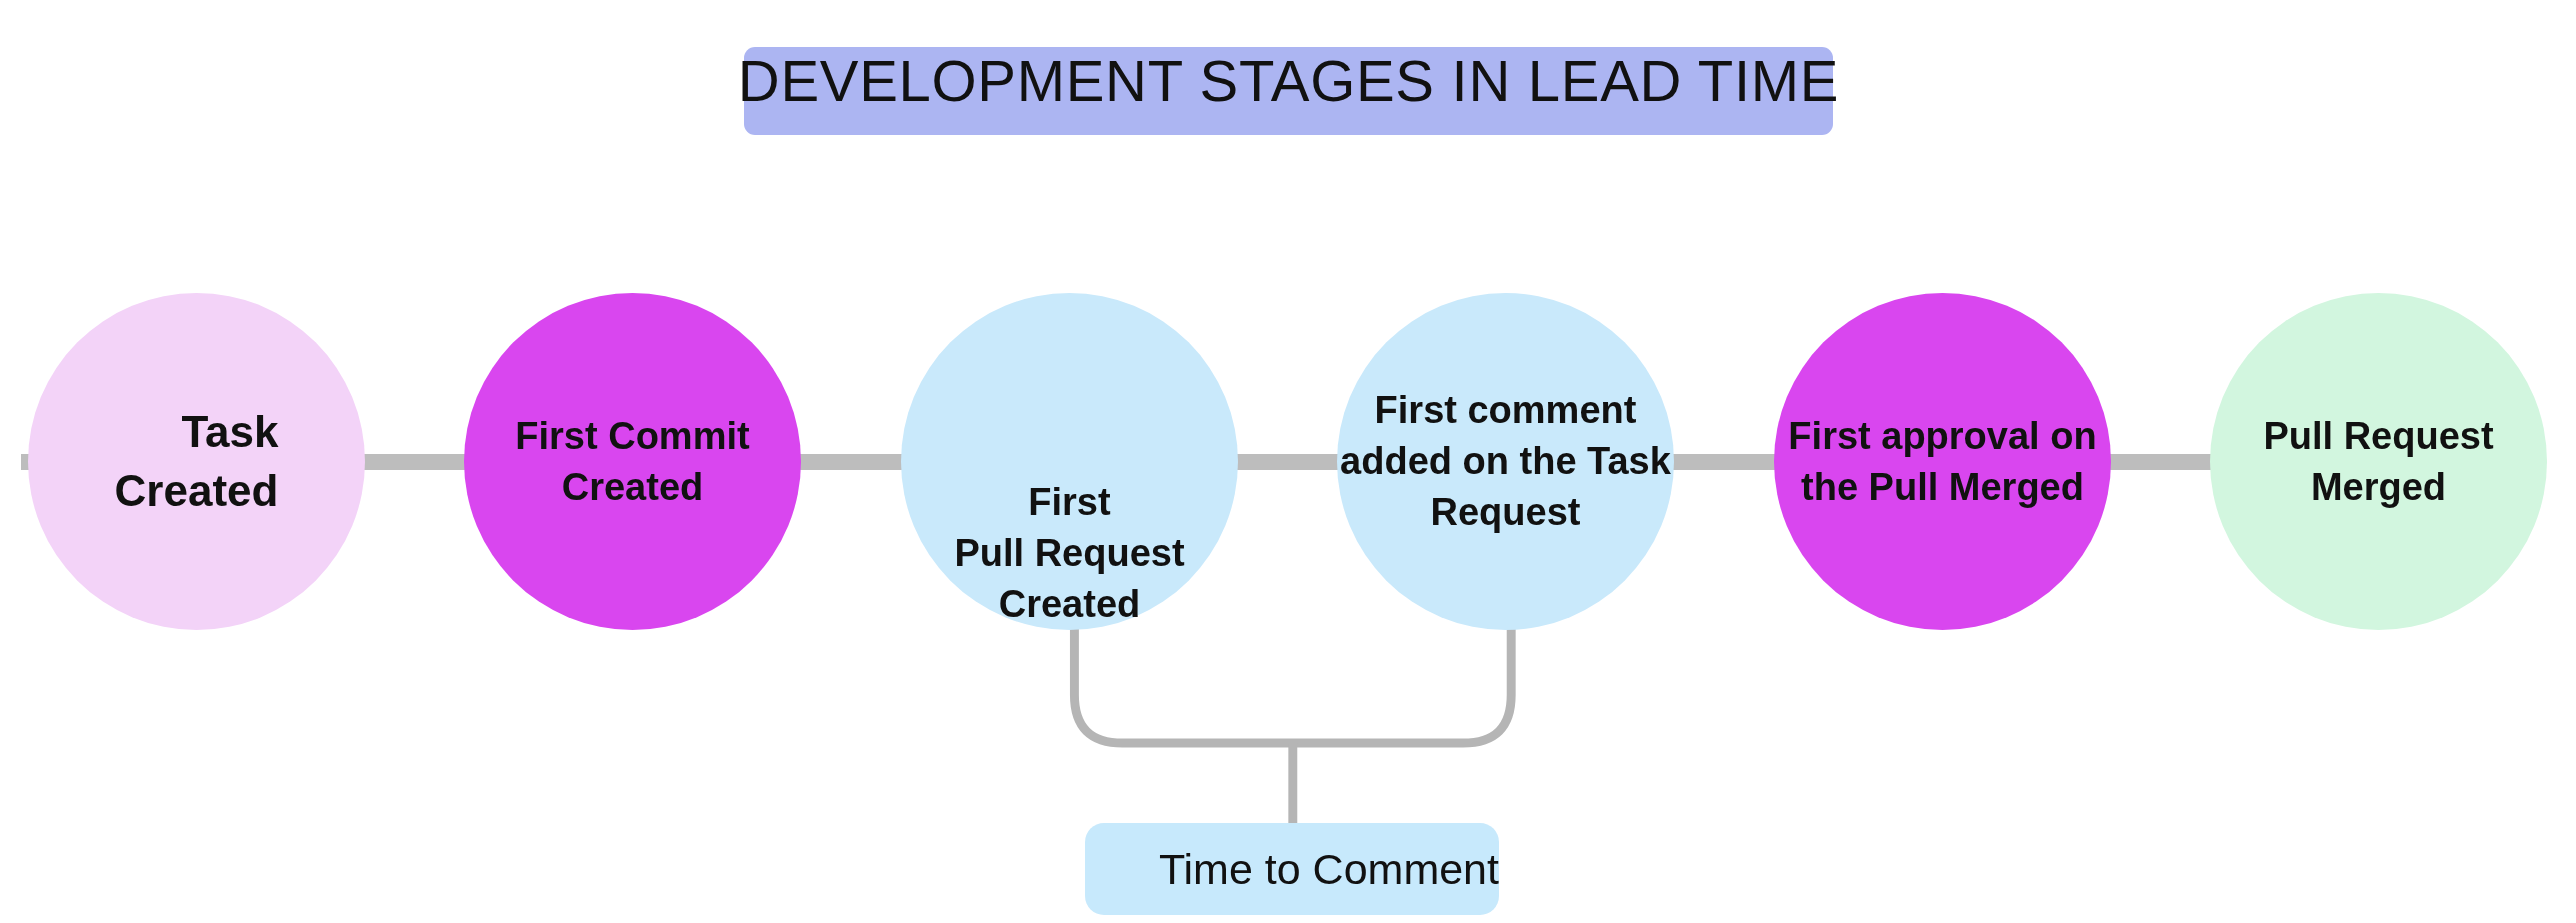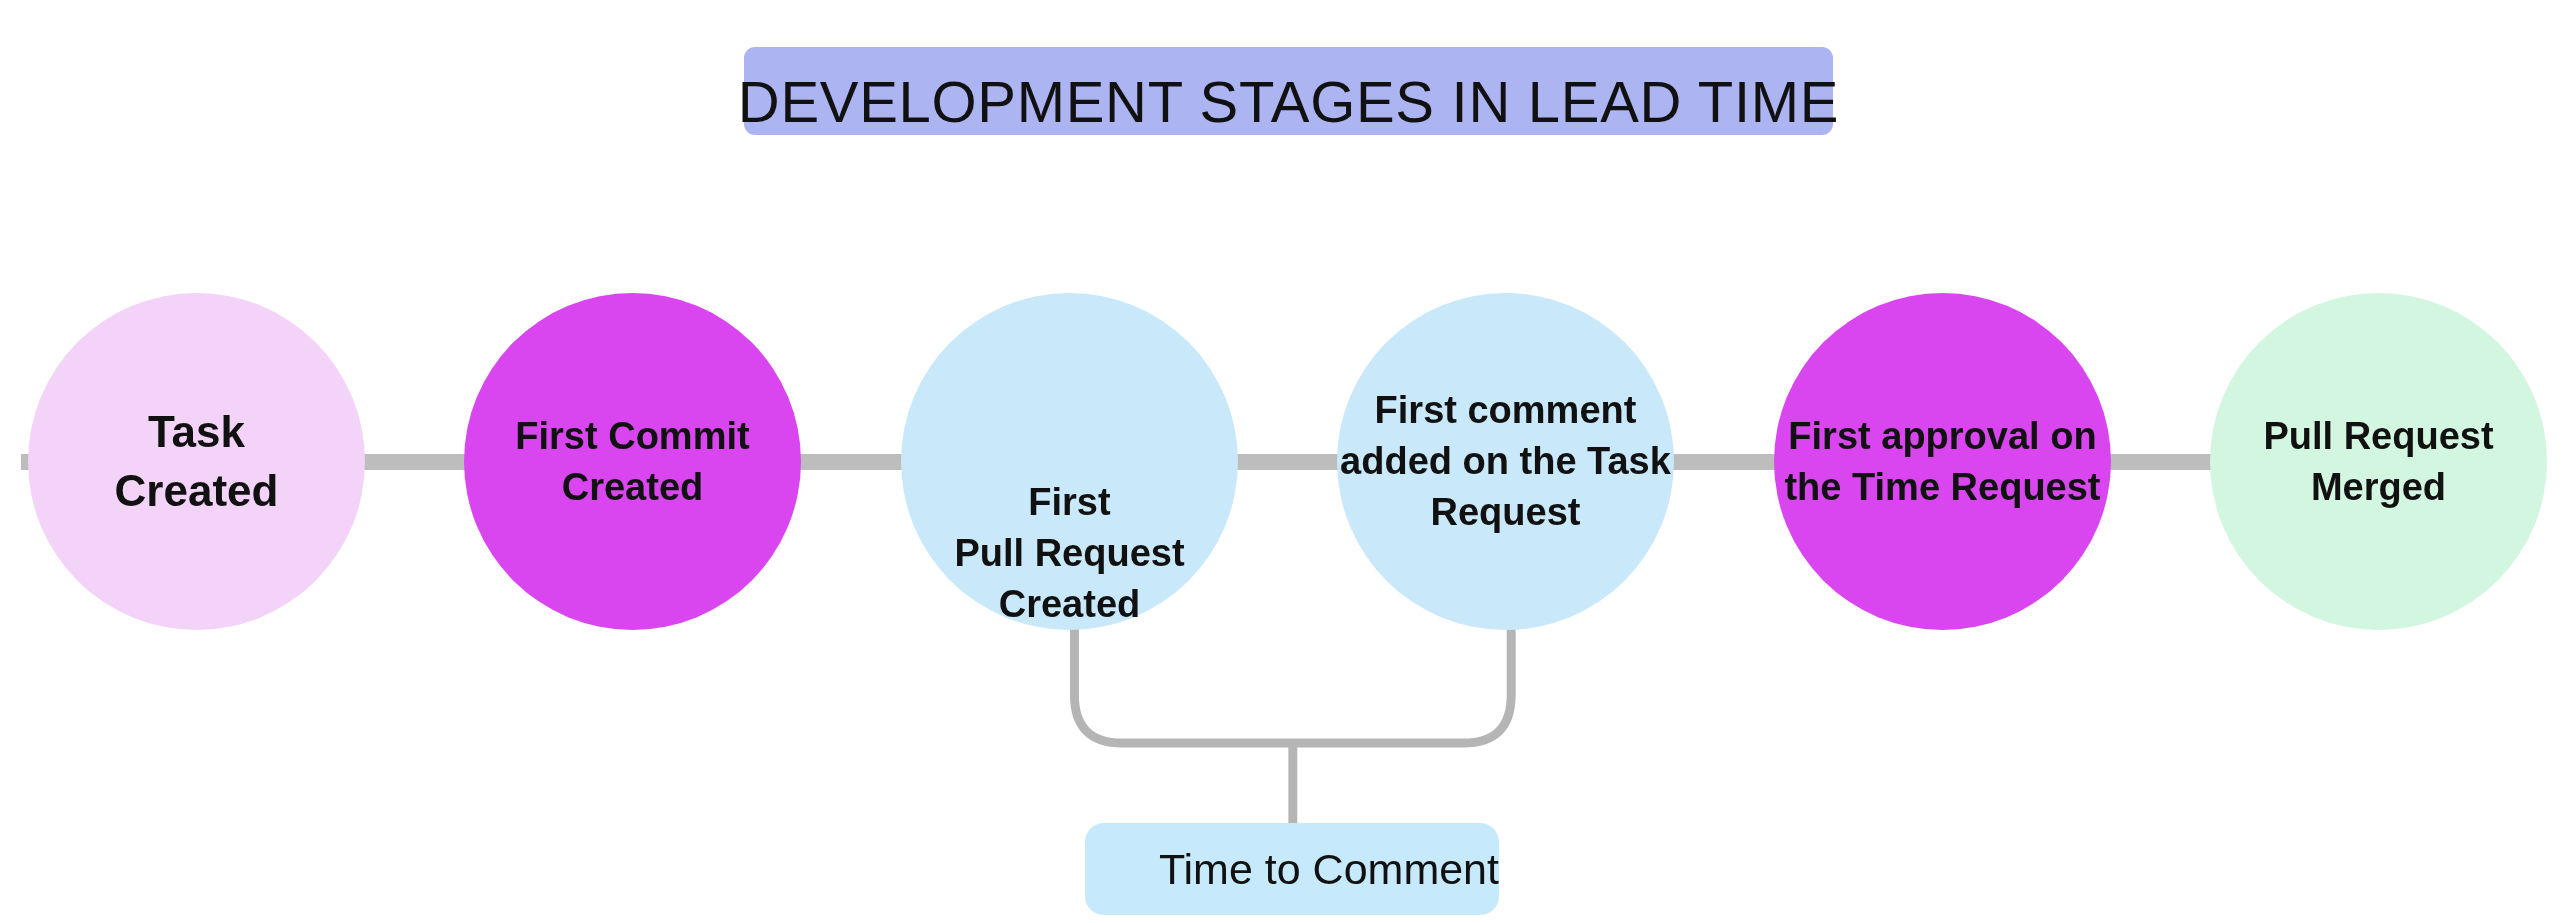--- a/index.html
+++ b/index.html
@@ -18,21 +18,21 @@
 
   
   .title-box {
     position: absolute;
     left: 744px;
     top: 47px;
     width: 1089px;
     height: 88px;
     border-radius: 11px;
     display: flex;
-    align-items: flex-end;
+    align-items: flex-start;
     justify-content: center;
   }
   .title-text {
     font-size: 58px;
     font-weight: 500;
     letter-spacing: 0.7px;
     color: #111111;
     white-space: nowrap;
   }
 
@@ -115,21 +115,21 @@
     <span class="title-text">DEVELOPMENT STAGES IN LEAD TIME</span>
   </div>
 
   <div class="connector-line" style="background-color: rgb(189, 189, 189);"></div>
 
   <svg class="bracket-svg" width="2576" height="923" viewBox="0 0 3750 1344">
     <path d="M 1564 906 L 1564 1012 Q 1564 1082 1634 1082 L 2130 1082 Q 2200 1082 2200 1012 L 2200 906" fill="none" stroke="#b5b5b5" stroke-width="13"></path>
     <path d="M 1882 1082 L 1882 1200" fill="none" stroke="#b5b5b5" stroke-width="13"></path>
   </svg>
 
-  <div class="stage-circle first pos-0" style="background-color: rgb(243, 211, 248);">
+  <div class="stage-circle first pos-0" style="background-color: rgb(243, 211, 248); text-align: right;">
     <div class="stage-label">
       <span class="stage-line">Task</span>
       <span class="stage-line">Created</span>
     </div>
   </div>
 
   <div class="stage-circle pos-1" style="background-color: #d946ef;">
     <div class="stage-label">
       <span class="stage-line">First Commit</span>
       <span class="stage-line">Created</span>
@@ -148,21 +148,21 @@
     <div class="stage-label">
       <span class="stage-line">First comment</span>
       <span class="stage-line">added on the Task</span>
       <span class="stage-line">Request</span>
     </div>
   </div>
 
   <div class="stage-circle pos-4" style="background-color: #d946ef;">
     <div class="stage-label">
       <span class="stage-line">First approval on</span>
-      <span class="stage-line">the Time Request</span>
+      <span class="stage-line">the Pull Merged</span>
     </div>
   </div>
 
   <div class="stage-circle pos-5" style="background-color: rgb(210, 246, 223);">
     <div class="stage-label">
       <span class="stage-line">Pull Request</span>
       <span class="stage-line">Merged</span>
     </div>
   </div>
 

